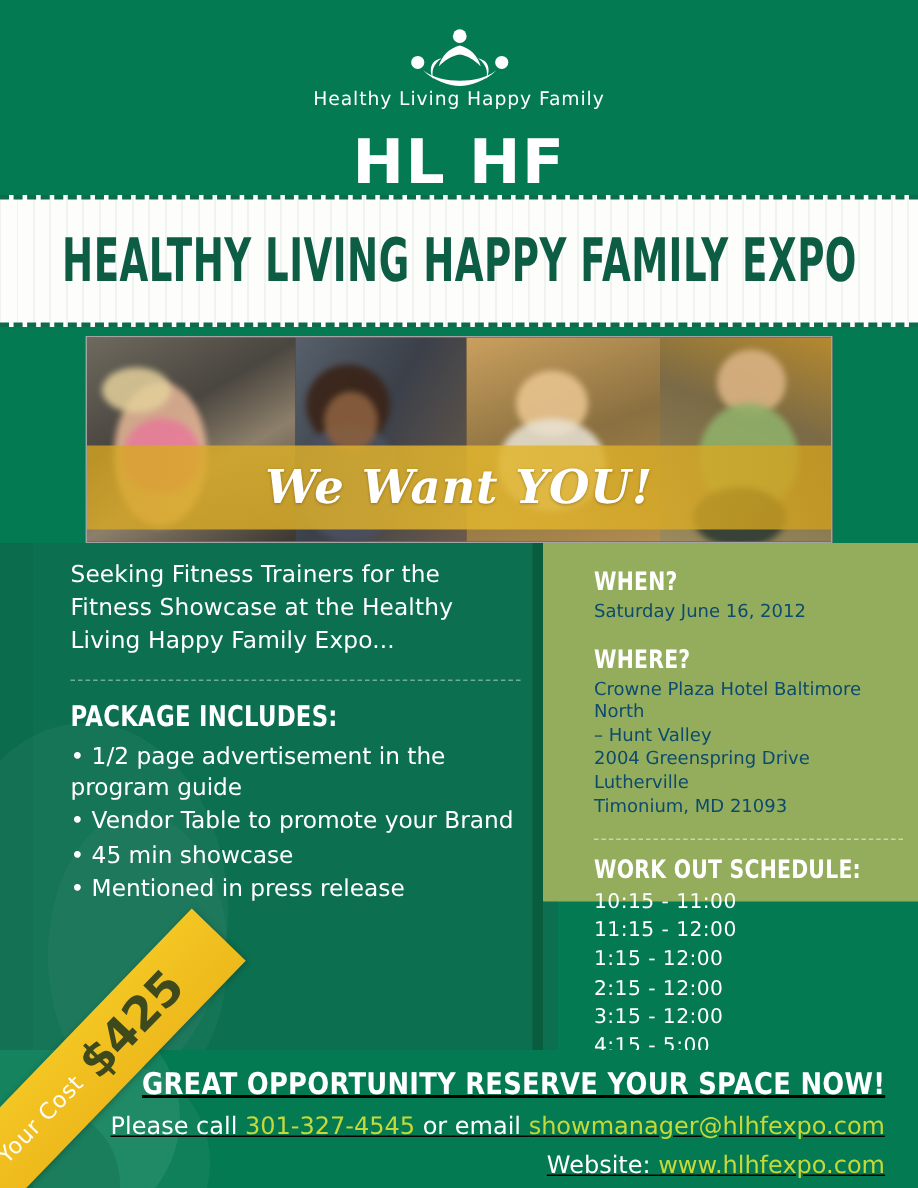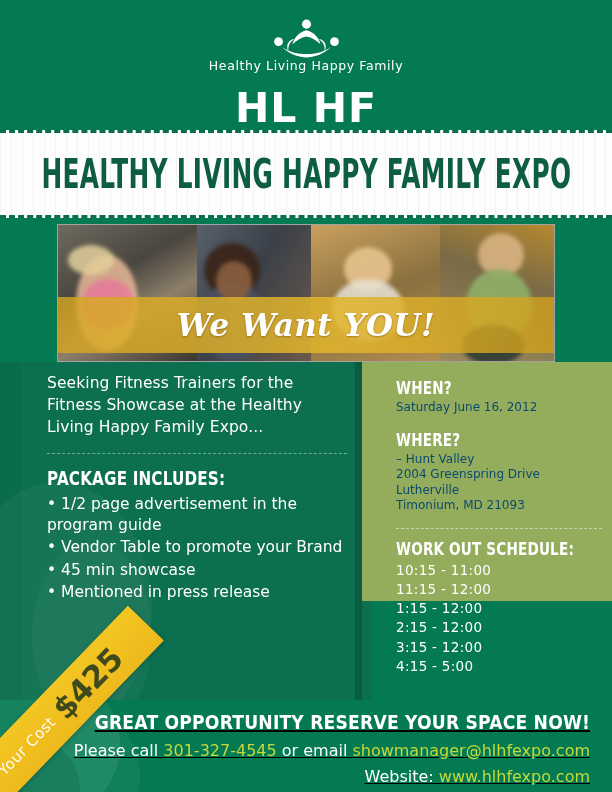--- a/index.html
+++ b/index.html
@@ -220,20 +220,21 @@
   </div>
 
   <div class="divider-v"></div>
 
   <div class="col-right">
     <div class="right-pad">
       <div class="r-head">WHEN?</div>
       <div class="r-body">Saturday June 16, 2012</div>
       <div class="r-gap"></div>
       <div class="r-head">WHERE?</div>
+      <div class="r-body">Crowne Plaza Hotel Baltimore North</div>
       <div class="r-body">– Hunt Valley</div>
       <div class="r-body">2004 Greenspring Drive Lutherville</div>
       <div class="r-body">Timonium, MD 21093</div>
       <div class="dash-h2"></div>
       <div class="r-head">WORK OUT SCHEDULE:</div>
       <ul class="sched">
         <li>10:15 - 11:00</li>
         <li>11:15 - 12:00</li>
         <li>1:15 - 12:00</li>
         <li>2:15 - 12:00</li>

